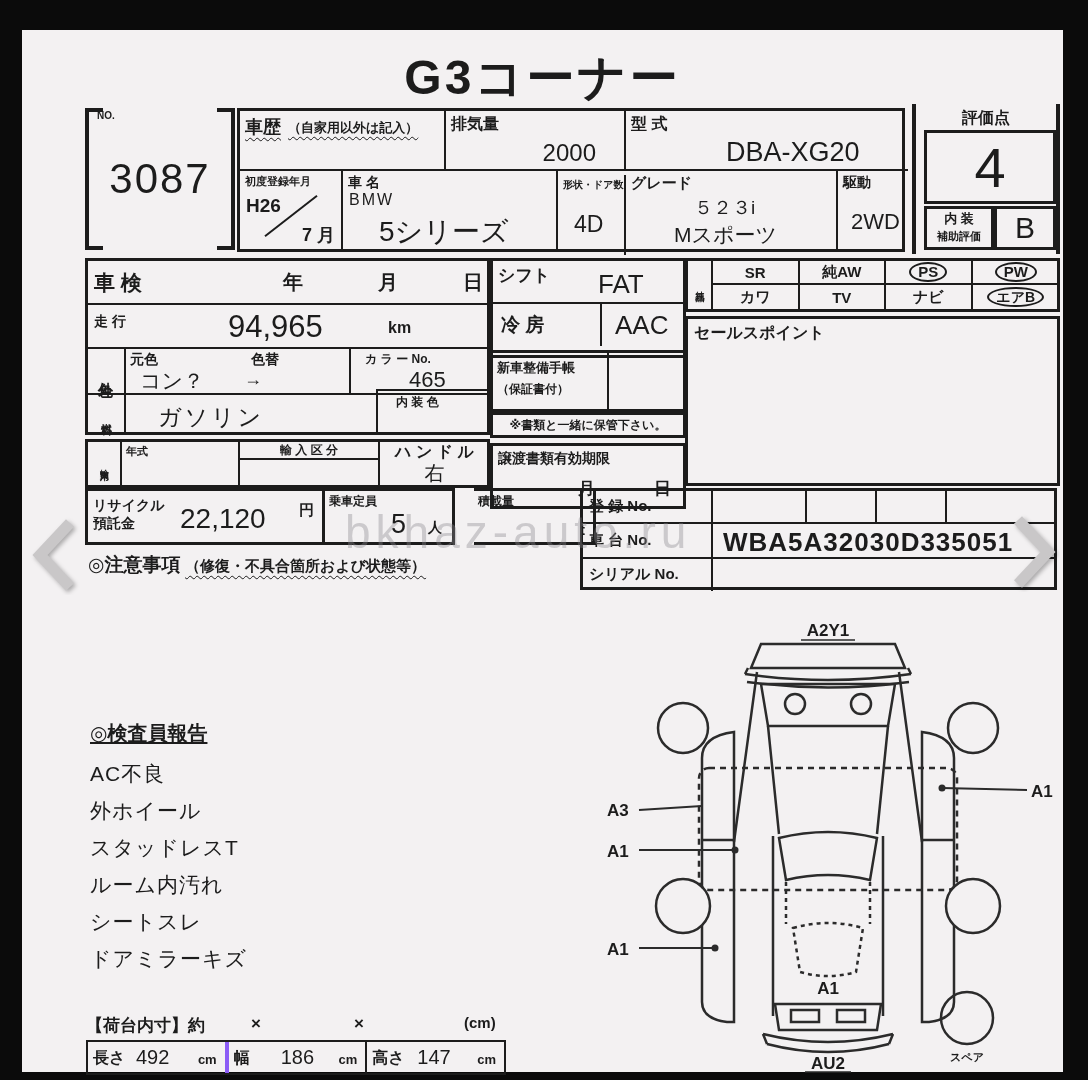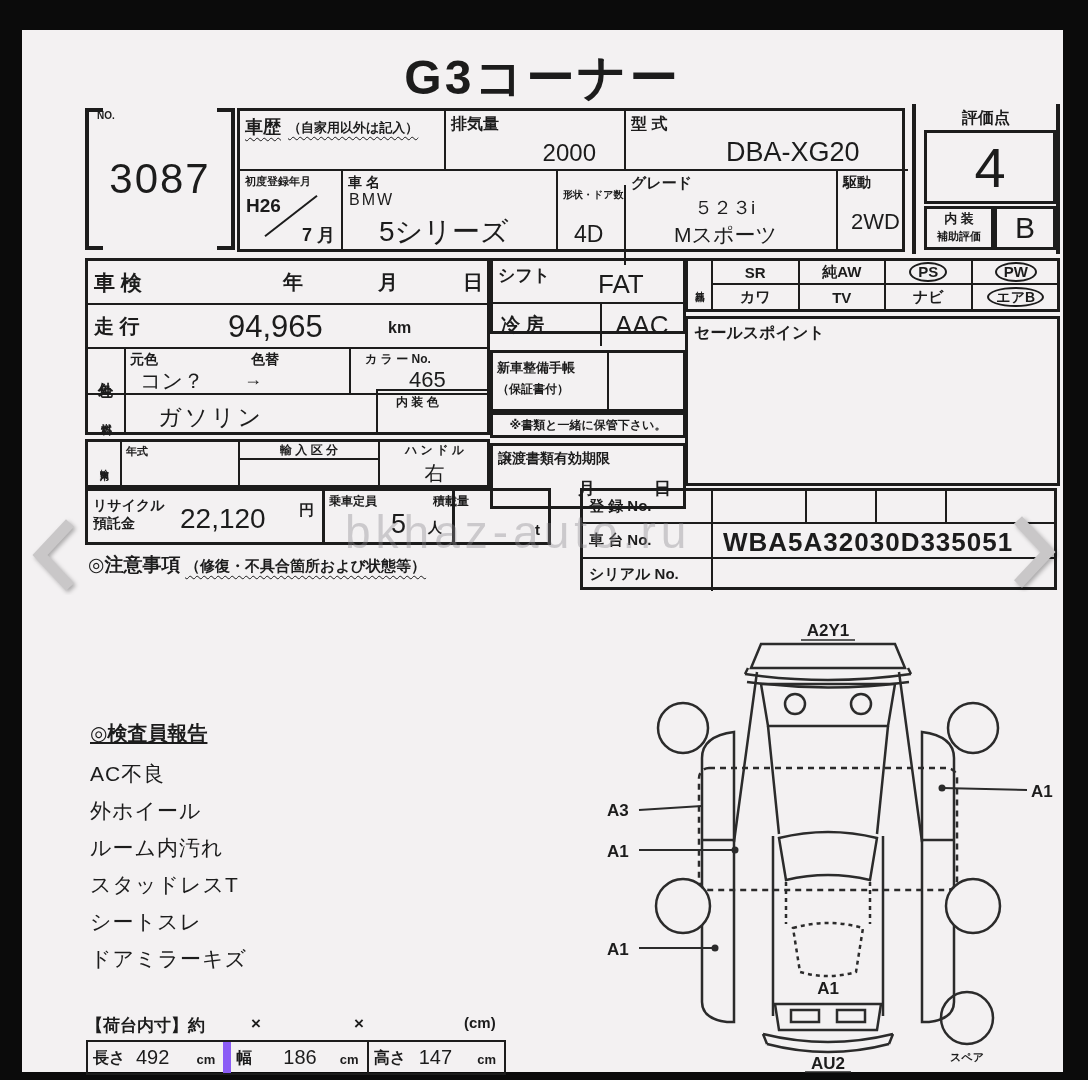--- a/index.html
+++ b/index.html
@@ -84,21 +84,21 @@
       <span class="cell-label" style="font-size:11px; letter-spacing:0;">初度登録年月</span>
       <span class="abs b" style="left:6px; top:24px; font-size:19px;">H26</span>
       <div class="abs" style="left:18px; top:44px; width:66px; border-top:2px solid #1c1c1c; transform:rotate(-38deg);"></div>
       <span class="abs b" style="right:6px; bottom:4px; font-size:18px;">7 月</span>
     </div>
     <div class="abs" style="left:103px; top:60px; width:215px; height:80px; border-right:2px solid #1c1c1c;">
       <span class="cell-label" style="font-size:14px;">車  名</span>
       <span class="abs" style="left:6px; top:20px; font-size:16px; letter-spacing:2px;">BMW</span>
       <span class="abs" style="left:36px; top:42px; font-size:28px;">5シリーズ</span>
     </div>
-    <div class="abs" style="left:318px; top:74px; width:68px; height:80px; border-right:2px solid #1c1c1c;text-align:center;">
+    <div class="abs" style="left:318px; top:64px; width:68px; height:80px; border-right:2px solid #1c1c1c;text-align:center;">
       <span class="cell-label" style="font-size:10px; letter-spacing:0;">形状・ドア数</span>
       <span class="abs" style="left:16px; top:36px; font-size:23px;">4D</span>
     </div>
     <div class="abs" style="left:386px; top:60px; width:212px; height:80px; border-right:2px solid #1c1c1c;">
       <span class="cell-label" style="font-size:15px;">グレード</span>
       <span class="abs" style="left:68px; top:24px; font-size:19px;">５２３i</span>
       <span class="abs" style="left:48px; top:50px; font-size:21px;">Mスポーツ</span>
     </div>
     <div class="abs" style="left:598px; top:60px; width:70px; height:80px;">
       <span class="cell-label" style="font-size:14px;">駆動</span>
@@ -119,21 +119,21 @@
   <div class="abs bd3" style="left:63px; top:228px; width:405px; height:177px;">
 
     <div class="abs" style="left:0; top:0; width:100%; height:44px; border-bottom:2px solid #1c1c1c;">
       <span class="abs b" style="left:6px; top:8px; font-size:21px;">車 検</span>
       <span class="abs b" style="left:195px; top:8px; font-size:20px;">年</span>
       <span class="abs b" style="left:290px; top:8px; font-size:20px;">月</span>
       <span class="abs b" style="left:375px; top:8px; font-size:20px;">日</span>
     </div>
 
     <div class="abs" style="left:0; top:44px; width:100%; height:44px; border-bottom:2px solid #1c1c1c;">
-      <span class="abs b" style="left:6px; top:8px; font-size:20px;">走 行</span>
+      <span class="abs b" style="left:6px; top:8px; font-size:14px;">走 行</span>
       <span class="abs" style="left:140px; top:4px; font-size:31px;">94,965</span>
       <span class="abs b" style="left:300px; top:14px; font-size:16px;">km</span>
     </div>
 
     <div class="abs" style="left:0; top:88px; width:100%; height:46px; border-bottom:2px solid #1c1c1c;">
       <div class="vert" style="position:absolute; left:0; top:0; width:38px; height:100%; font-size:15px; border-right:2px solid #1c1c1c;">外色</div>
       <div class="abs" style="left:38px; top:0; width:225px; height:100%; border-right:2px solid #1c1c1c;">
         <span class="abs b" style="left:4px; top:2px; font-size:14px;">元色</span>
         <span class="abs b" style="left:125px; top:2px; font-size:14px;">色替</span>
         <span class="abs" style="left:14px; top:18px; font-size:21px;">コン？</span>
@@ -156,26 +156,26 @@
 
   <div class="abs bd3" style="left:63px; top:409px; width:405px; height:49px;">
     <div class="vert" style="position:absolute; left:0; top:0; width:34px; height:100%; font-size:9px; border-right:2px solid #1c1c1c;">輸入車用</div>
     <div class="abs" style="left:34px; top:0; width:116px; height:100%;">
       <span class="abs b" style="left:4px; top:2px; font-size:11px;">年式</span>
     </div>
     <div class="abs" style="left:150px; top:0; width:140px; height:100%; border-left:2px solid #1c1c1c;">
       <div style="text-align:center; font-size:12px; font-weight:bold; border-bottom:2px solid #1c1c1c; height:18px;">輸 入 区 分</div>
     </div>
     <div class="abs" style="left:290px; top:0; width:111px; height:100%; border-left:2px solid #1c1c1c;">
-      <div style="text-align:center; font-size:12px; font-weight:bold; height:18px;">ハ ン ド ル</div>
+      <div style="text-align:center; font-size:16px; font-weight:bold; height:18px;">ハ ン ド ル</div>
       <div style="text-align:center; font-size:20px;">右</div>
     </div>
   </div>
 
-  <div class="abs bd3" style="left:468px; top:228px; width:196px; height:76px;">
+  <div class="abs bd3" style="left:468px; top:228px; width:196px; height:100px;">
     <div class="abs" style="left:0; top:0; width:100%; height:43px; border-bottom:2px solid #1c1c1c;">
       <span class="abs b" style="left:5px; top:3px; font-size:17px;">シフト</span>
       <span class="abs" style="left:105px; top:8px; font-size:26px;">FAT</span>
     </div>
     <div class="abs" style="left:0; top:43px; width:100%; height:42px;">
       <span class="abs b" style="left:8px; top:8px; font-size:19px;">冷  房</span>
       <div class="abs" style="left:107px; top:0; height:100%; border-left:2px solid #1c1c1c;"></div>
       <span class="abs" style="left:122px; top:6px; font-size:26px;">AAC</span>
     </div>
   </div>
@@ -224,21 +224,21 @@
       <div style="font-size:14px; font-weight:bold;">預託金</div>
     </div>
     <span class="abs" style="left:92px; top:12px; font-size:28px;">22,120</span>
     <span class="abs b" style="right:8px; top:10px; font-size:15px;">円</span>
   </div>
   <div class="abs" style="left:303px; top:458px; width:130px; height:57px; border-top:3px solid #1c1c1c; border-bottom:3px solid #1c1c1c; border-right:3px solid #1c1c1c;">
     <span class="abs b" style="left:4px; top:2px; font-size:12px;">乗車定員</span>
     <span class="abs" style="left:66px; top:18px; font-size:27px;">5</span>
     <span class="abs b" style="right:10px; top:28px; font-size:14px;">人</span>
   </div>
-  <div class="abs" style="left:407px; top:458px; width:122px; height:57px; border-top:3px solid #1c1c1c; border-bottom:3px solid #1c1c1c; border-right:3px solid #1c1c1c;">
+  <div class="abs" style="left:452px; top:458px; width:122px; height:57px; border-top:3px solid #1c1c1c; border-bottom:3px solid #1c1c1c; border-right:3px solid #1c1c1c;">
     <span class="abs b" style="left:4px; top:2px; font-size:12px;">積載量</span>
     <span class="abs b" style="right:8px; bottom:4px; font-size:15px;">t</span>
   </div>
 
   <div class="abs" style="left:66px; top:522px;">
     <span class="b" style="font-size:19px;">◎注意事項</span>
     <span class="b wavy" style="font-size:15px;">（修復・不具合箇所および状態等）</span>
   </div>
 
   <div class="abs bd3" style="left:558px; top:458px; width:477px; height:102px;">
@@ -257,35 +257,35 @@
     <div class="abs" style="left:0; top:68px; width:100%; height:32px;padding-left:44px;">
       <span class="abs b" style="left:6px; top:6px; font-size:15px;">シリアル No.</span>
       <div class="abs" style="left:128px; top:0; height:100%; border-left:2px solid #1c1c1c;"></div>
     </div>
   </div>
 
   <div class="abs" style="left:68px; top:690px;">
     <div class="b" style="font-size:20px; text-decoration:underline; text-underline-offset:2px; margin-bottom:8px;">◎検査員報告</div>
     <div class="insp-item">AC不良</div>
     <div class="insp-item">外ホイール</div>
+    <div class="insp-item">スタッドレスT</div>
     <div class="insp-item">ルーム内汚れ</div>
-    <div class="insp-item">スタッドレスT</div>
     <div class="insp-item">シートスレ</div>
     <div class="insp-item">ドアミラーキズ</div>
   </div>
 
   <div class="abs" style="left:64px; top:984px; width:420px;">
     <div style="position:relative; height:26px;">
       <span class="abs b" style="left:0; top:0; font-size:17px;">【荷台内寸】約</span>
       <span class="abs b" style="left:165px; top:0; font-size:17px;">×</span>
       <span class="abs b" style="left:268px; top:0; font-size:17px;">×</span>
       <span class="abs b" style="left:378px; top:0; font-size:15px;">(cm)</span>
     </div>
     <div class="bd" style="position:relative; height:35px; display:flex;">
-      <div style="flex:1; border-right:8px solid #8b5cf6; position:relative;">
+      <div style="flex:1; border-right:4px solid #8b5cf6; position:relative;">
         <span class="abs b" style="left:5px; top:6px; font-size:16px;">長さ</span>
         <span class="abs" style="left:48px; top:4px; font-size:20px;">492</span>
         <span class="abs b" style="right:8px; top:10px; font-size:13px;">cm</span>
       </div>
       <div style="flex:1; border-right:2px solid #1c1c1c; position:relative;">
         <span class="abs b" style="left:5px; top:6px; font-size:16px;">幅</span>
         <span class="abs" style="left:52px; top:4px; font-size:20px;">186</span>
         <span class="abs b" style="right:8px; top:10px; font-size:13px;">cm</span>
       </div>
       <div style="flex:1; position:relative;">

